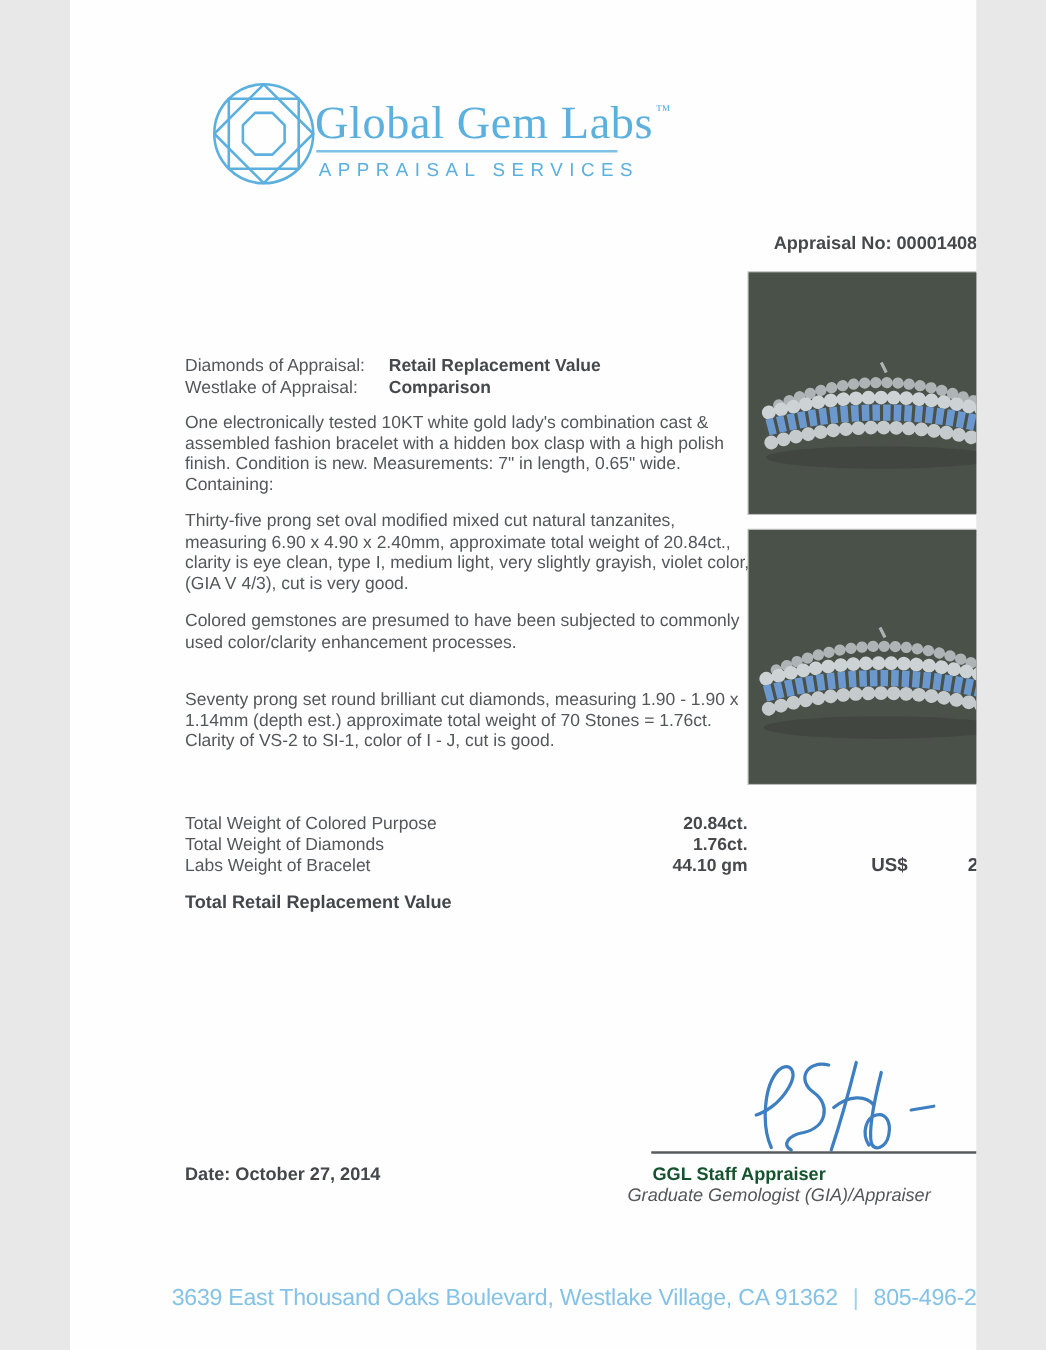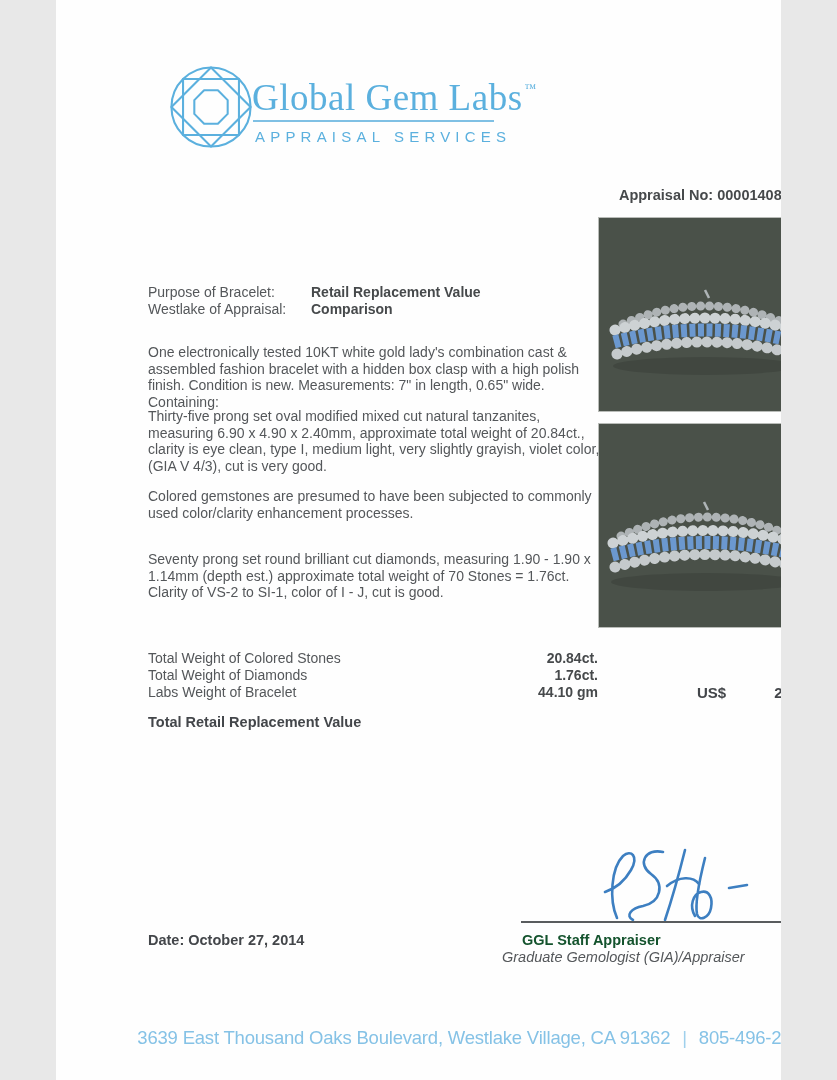--- a/index.html
+++ b/index.html
@@ -42,21 +42,21 @@
   .photo-2{left:543px;top:424px;width:214px;height:203px;}
   .photo svg{display:block;width:100%;height:100%;}
 
   
   .fields{left:92px;top:284px;width:460px;font-size:14px;line-height:16.5px;}
   .field-row{display:flex;}
   .field-label{width:163px;flex:0 0 163px;}
   .field-value{font-weight:bold;color:#46494b;}
 
   .para{left:92px;width:452px;font-size:14px;line-height:16.6px;}
-  .para-1{top:329px;width:449px;margin-top:15px;}
+  .para-1{top:329px;width:449px;}
   .para-2{top:408px;}
   .para-3{top:488px;}
   .para-4{top:551px;}
 
   
   .totals{left:92px;top:650px;width:450px;font-size:14px;line-height:16.8px;}
   .totals-row{display:flex;}
   .totals-label{flex:1;}
   .totals-value{width:110px;text-align:right;font-weight:bold;color:#46494b;}
 
@@ -127,37 +127,37 @@
       <line x1="105" y1="78" x2="109" y2="86" stroke="#aeb4b6" stroke-width="2.5"></line>
       <path d="M22,112 Q107,74 192,112" fill="none" stroke="#b6bcbf" stroke-width="9" stroke-dasharray="0.1 8.8" stroke-linecap="round" opacity="0.92"></path>
       <path d="M14,119 Q107,94 199,119" fill="none" stroke="#cdd2d4" stroke-width="11" stroke-dasharray="0.1 10" stroke-linecap="round"></path>
       <path d="M13,131 Q107,106 200,131" fill="none" stroke="#6b98cf" stroke-width="13" stroke-dasharray="6 2.5"></path>
       <path d="M16,143 Q107,118 197,143" fill="none" stroke="#c5cacc" stroke-width="11" stroke-dasharray="0.1 10" stroke-linecap="round"></path>
     </svg>
   </div>
 
   <div class="abs fields">
     <div class="field-row">
-      <span class="field-label">Purpose of Bracelet:</span>
+      <span class="field-label">Diamonds of Appraisal:</span>
       <span class="field-value">Retail Replacement Value</span>
     </div>
     <div class="field-row">
       <span class="field-label">Westlake of Appraisal:</span>
       <span class="field-value">Comparison</span>
     </div>
   </div>
 
   <div class="abs para para-1">One electronically tested 10KT white gold lady's combination cast &amp; assembled fashion bracelet with a hidden box clasp with a high polish finish. Condition is new.  Measurements: 7" in length, 0.65" wide.  Containing:</div>
   <div class="abs para para-2">Thirty-five prong set oval modified mixed cut natural tanzanites, measuring 6.90 x 4.90 x 2.40mm,  approximate total weight of 20.84ct., clarity is eye clean, type I, medium light, very slightly grayish, violet color, (GIA V 4/3), cut is very good.</div>
   <div class="abs para para-3">Colored gemstones are presumed to have been subjected to commonly used  color/clarity enhancement processes.</div>
   <div class="abs para para-4">Seventy prong set round brilliant cut diamonds, measuring 1.90 - 1.90 x 1.14mm (depth est.) approximate total weight of 70 Stones = 1.76ct.  Clarity of VS-2 to SI-1, color of I - J, cut is good.</div>
 
   <div class="abs totals">
     <div class="totals-row">
-      <span class="totals-label">Total Weight of Colored Stones</span>
+      <span class="totals-label">Total Weight of Colored Purpose</span>
       <span class="totals-value">20.84ct.</span>
     </div>
     <div class="totals-row">
       <span class="totals-label">Total Weight of Diamonds</span>
       <span class="totals-value">1.76ct.</span>
     </div>
     <div class="totals-row">
       <span class="totals-label">Labs Weight of Bracelet</span>
       <span class="totals-value">44.10 gm</span>
     </div>

